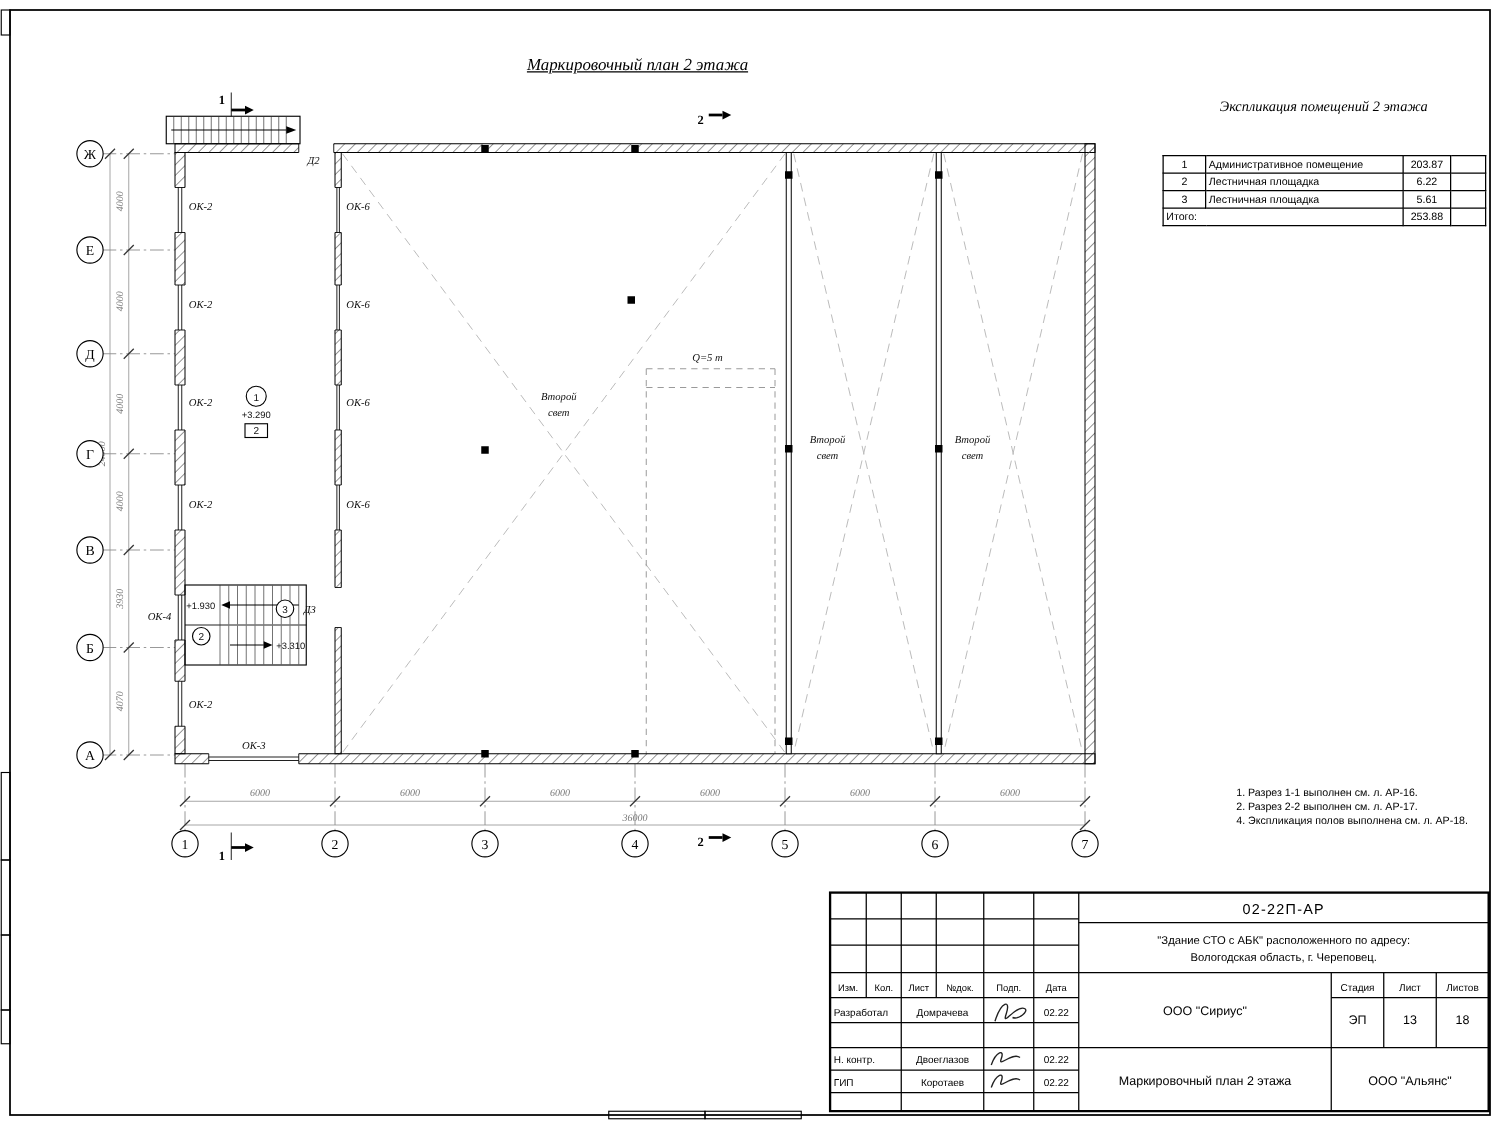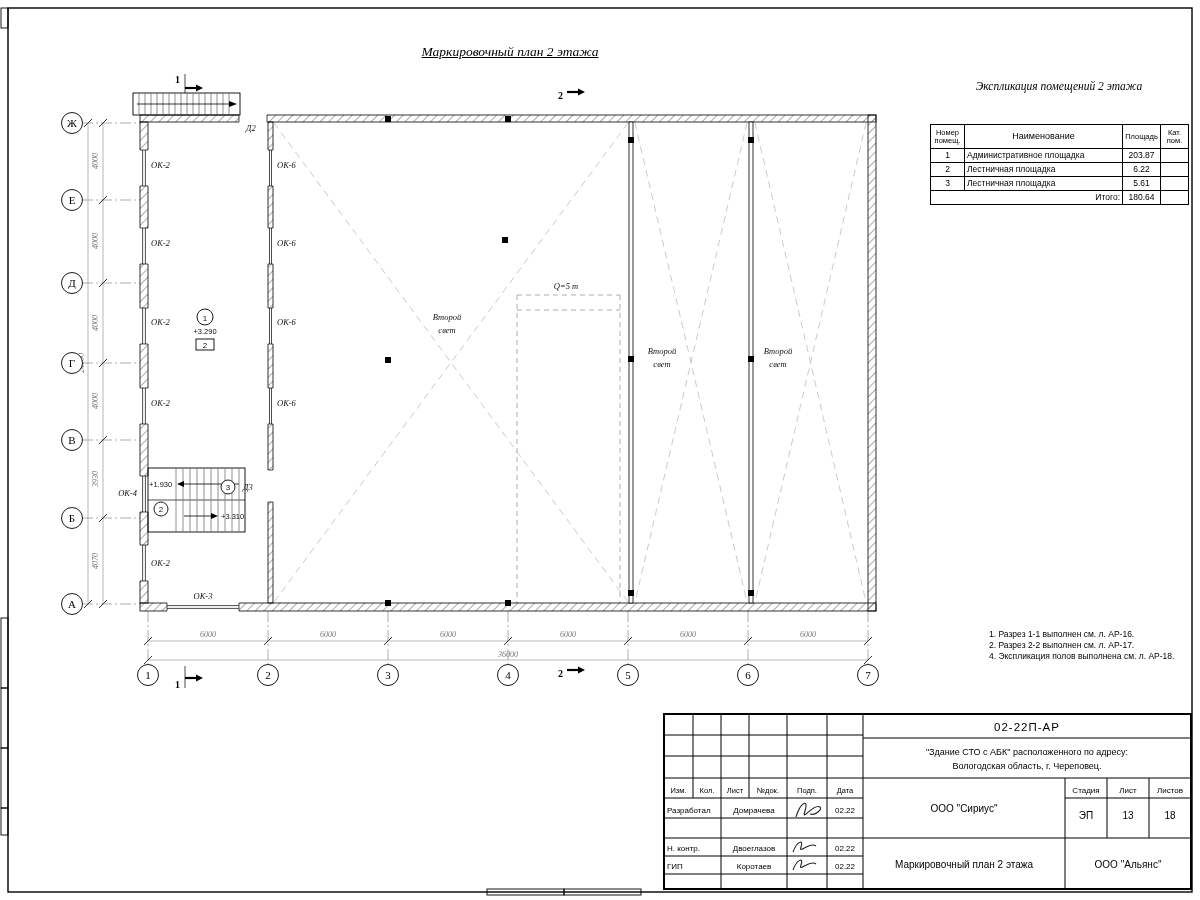--- a/index.html
+++ b/index.html
@@ -47,21 +47,21 @@
   .expl-title { left:930px; top:80px; width:258px; text-align:center;
     font:italic 11.5px "Liberation Serif",serif; color:#000; }
 
   table.expl { border-collapse:collapse; table-layout:fixed; width:258px;
     font-size:8.5px; color:#000; }
   table.expl th, table.expl td { border:1px solid #000; padding:0 2px; overflow:hidden; }
   table.expl th { font-weight:normal; font-size:7.5px; line-height:1.05; height:24px; }
   table.expl th.name-h { font-size:9px; }
   table.expl td { height:13px; line-height:13px; white-space:nowrap; }
   table.expl td.c { text-align:center; }
-  table.expl td.r { text-align:right; }
+  table.expl td.r { text-align:left; }
 
   .notes { left:989px; top:629px; width:224px; font-size:8.5px; color:#000; line-height:1.3; }
   .notes .note { padding-left:11px; text-indent:-11px; }
 </style>
 </head>
 <body>
 
 <div id="sheet">
 
 <svg class="abs" style="left:0;top:0" width="1200" height="900" viewBox="0 0 1200 900">
@@ -405,47 +405,41 @@
 
 <div class="abs" style="left:930px; top:124px;">
   <table class="expl">
     <colgroup>
           <col style="width:34px">
           <col style="width:158px">
           <col style="width:38px">
           <col style="width:28px">
         </colgroup>
     <tbody>
-          <tr>
-      <th>Номер помещ.</th>
-      <th class="name-h">Наименование</th>
-      <th>Площадь</th>
-      <th>Кат. пом.</th>
-    </tr>
     <tr>
       <td class="c">1</td>
-      <td>Административное площадка</td>
+      <td>Административное помещение</td>
       <td class="c">203.87</td>
       <td class="c"></td>
     </tr>
     <tr>
       <td class="c">2</td>
       <td>Лестничная площадка</td>
       <td class="c">6.22</td>
       <td class="c"></td>
     </tr>
     <tr>
       <td class="c">3</td>
       <td>Лестничная площадка</td>
       <td class="c">5.61</td>
       <td class="c"></td>
     </tr>
     <tr>
       <td class="r" colspan="2">Итого:</td>
-      <td class="c">180.64</td>
+      <td class="c">253.88</td>
       <td class="c"></td>
     </tr>
   </tbody>
       </table>
 </div>
 
 <div class="abs notes">
   <div class="note">1. Разрез 1-1 выполнен см. л. АР-16.</div>
   <div class="note">2. Разрез 2-2 выполнен см. л. АР-17.</div>
   <div class="note">4. Экспликация полов выполнена см. л. АР-18.</div>

